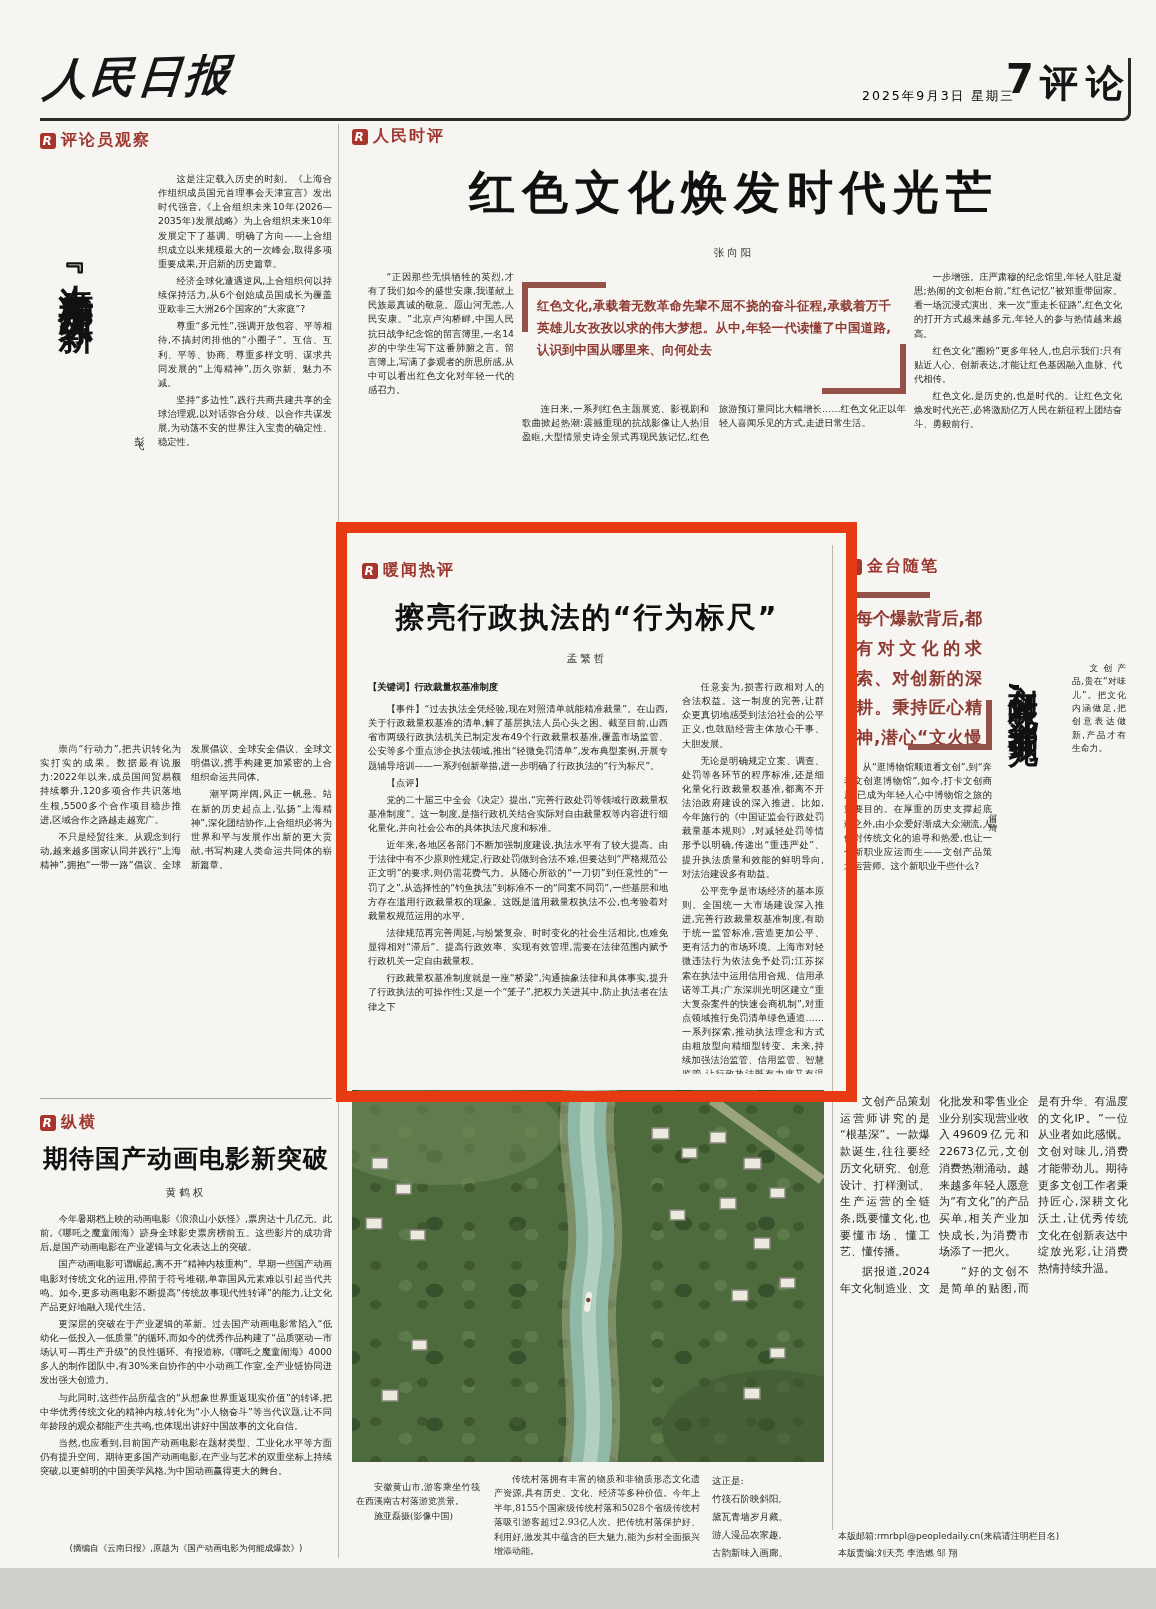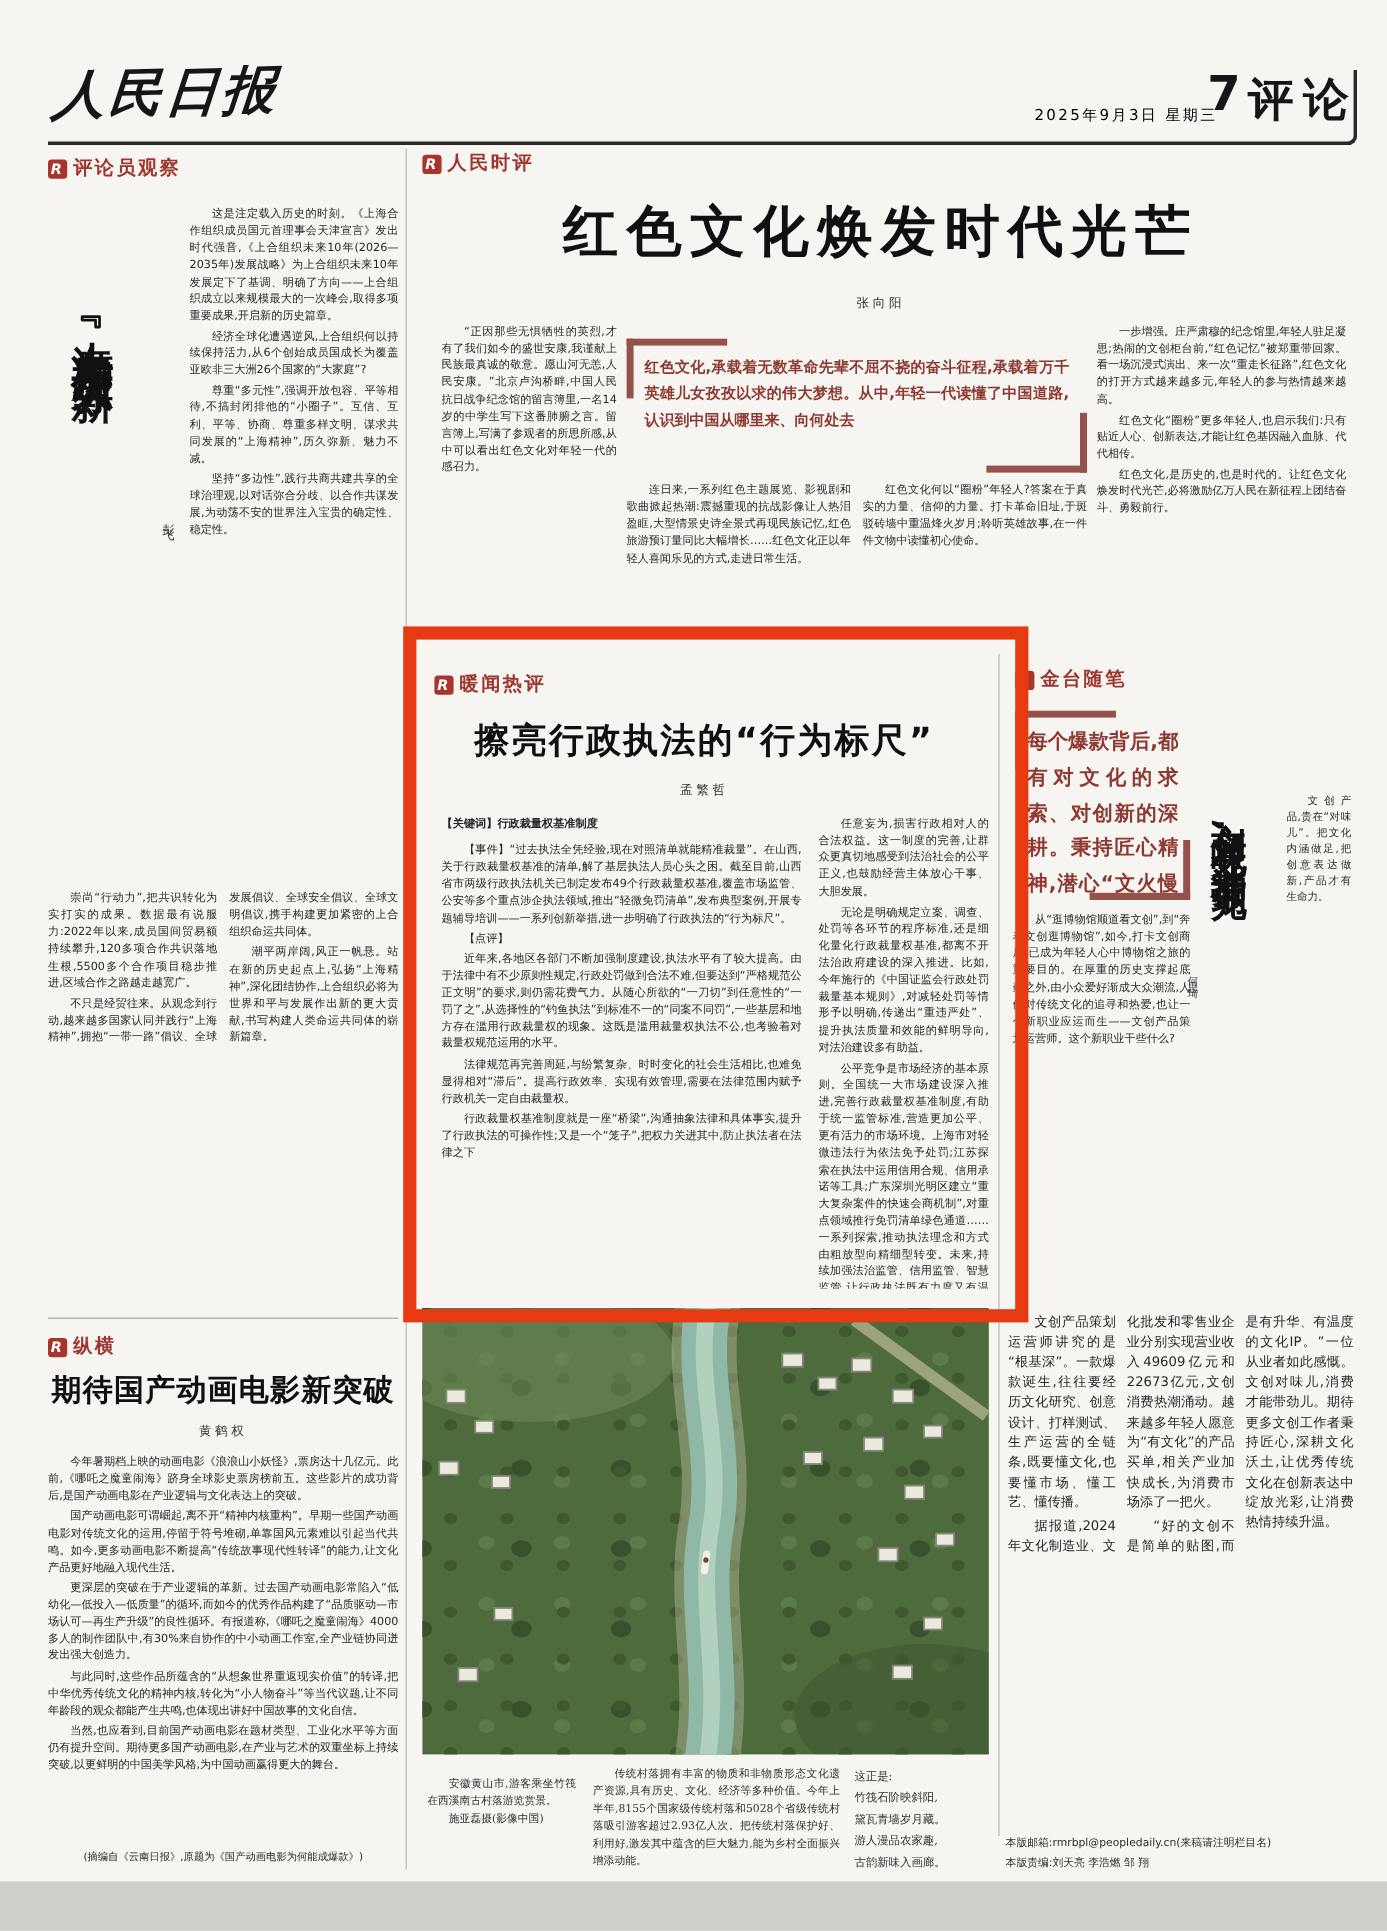--- a/index.html
+++ b/index.html
@@ -142,38 +142,38 @@
   <div class="art-title" style="left:345px;top:162px;width:778px;font-size:46px;letter-spacing:7px;">红色文化焕发时代光芒</div>
   <div class="art-author" style="left:345px;top:246px;width:778px;">张向阳</div>
   <div class="btxt" style="left:368px;top:270px;width:146px;height:256px;">
       <p>“正因那些无惧牺牲的英烈,才有了我们如今的盛世安康,我谨献上民族最真诚的敬意。愿山河无恙,人民安康。”北京卢沟桥畔,中国人民抗日战争纪念馆的留言簿里,一名14岁的中学生写下这番肺腑之言。留言簿上,写满了参观者的所思所感,从中可以看出红色文化对年轻一代的感召力。</p>
     </div>
   <div class="pquote" style="left:522px;top:282px;width:384px;height:112px;font-size:12.5px;">
     <div class="inner">红色文化,承载着无数革命先辈不屈不挠的奋斗征程,承载着万千英雄儿女孜孜以求的伟大梦想。从中,年轻一代读懂了中国道路,认识到中国从哪里来、向何处去</div>
   </div>
   <div class="btxt cols2" style="left:522px;top:402px;width:384px;height:124px;">
       <p>连日来,一系列红色主题展览、影视剧和歌曲掀起热潮:震撼重现的抗战影像让人热泪盈眶,大型情景史诗全景式再现民族记忆,红色旅游预订量同比大幅增长……红色文化正以年轻人喜闻乐见的方式,走进日常生活。</p>
-      <p>红色文化何以“圈粉”年轻人?答案在于真实的力量、信仰的力量。打卡革命旧址,于斑驳砖墙中重温烽火岁月;聆听英雄故事,在一件件文物中读懂初心使命。</p>
     </div>
   <div class="btxt" style="left:914px;top:270px;width:208px;height:256px;">
       <p>一步增强。庄严肃穆的纪念馆里,年轻人驻足凝思;热闹的文创柜台前,“红色记忆”被郑重带回家。看一场沉浸式演出、来一次“重走长征路”,红色文化的打开方式越来越多元,年轻人的参与热情越来越高。</p>
       <p>红色文化“圈粉”更多年轻人,也启示我们:只有贴近人心、创新表达,才能让红色基因融入血脉、代代相传。</p>
       <p>红色文化,是历史的,也是时代的。让红色文化焕发时代光芒,必将激励亿万人民在新征程上团结奋斗、勇毅前行。</p>
     </div>
 
   <div class="sec-label" style="left:362px;top:560px;">
     <span class="rlogo">R</span>
     <span>暖闻热评</span>
   </div>
   <div class="art-title" style="left:352px;top:598px;width:470px;font-size:29px;letter-spacing:2px;">擦亮行政执法的“行为标尺”</div>
   <div class="art-author" style="left:352px;top:652px;width:470px;">孟繁哲</div>
   <div class="btxt" style="left:368px;top:680px;width:300px;height:20px;font-weight:bold;">【关键词】行政裁量权基准制度</div>
   <div class="btxt" style="left:368px;top:702px;width:300px;height:372px;">
       <p>【事件】“过去执法全凭经验,现在对照清单就能精准裁量”。在山西,关于行政裁量权基准的清单,解了基层执法人员心头之困。截至目前,山西省市两级行政执法机关已制定发布49个行政裁量权基准,覆盖市场监管、公安等多个重点涉企执法领域,推出“轻微免罚清单”,发布典型案例,开展专题辅导培训——一系列创新举措,进一步明确了行政执法的“行为标尺”。</p>
       <p>【点评】</p>
+      <p>党的二十届三中全会《决定》提出,“完善行政处罚等领域行政裁量权基准制度”。这一制度,是指行政机关结合实际对自由裁量权等内容进行细化量化,并向社会公布的具体执法尺度和标准。</p>
       <p>近年来,各地区各部门不断加强制度建设,执法水平有了较大提高。由于法律中有不少原则性规定,行政处罚做到合法不难,但要达到“严格规范公正文明”的要求,则仍需花费气力。从随心所欲的“一刀切”到任意性的“一罚了之”,从选择性的“钓鱼执法”到标准不一的“同案不同罚”,一些基层和地方存在滥用行政裁量权的现象。这既是滥用裁量权执法不公,也考验着对裁量权规范运用的水平。</p>
       <p>法律规范再完善周延,与纷繁复杂、时时变化的社会生活相比,也难免显得相对“滞后”。提高行政效率、实现有效管理,需要在法律范围内赋予行政机关一定自由裁量权。</p>
       <p>行政裁量权基准制度就是一座“桥梁”,沟通抽象法律和具体事实,提升了行政执法的可操作性;又是一个“笼子”,把权力关进其中,防止执法者在法律之下</p>
     </div>
   <div class="btxt" style="left:682px;top:680px;width:142px;height:394px;">
       <p>任意妄为,损害行政相对人的合法权益。这一制度的完善,让群众更真切地感受到法治社会的公平正义,也鼓励经营主体放心干事、大胆发展。</p>
       <p>无论是明确规定立案、调查、处罚等各环节的程序标准,还是细化量化行政裁量权基准,都离不开法治政府建设的深入推进。比如,今年施行的《中国证监会行政处罚裁量基本规则》,对减轻处罚等情形予以明确,传递出“重违严处”、提升执法质量和效能的鲜明导向,对法治建设多有助益。</p>
       <p>公平竞争是市场经济的基本原则。全国统一大市场建设深入推进,完善行政裁量权基准制度,有助于统一监管标准,营造更加公平、更有活力的市场环境。上海市对轻微违法行为依法免予处罚;江苏探索在执法中运用信用合规、信用承诺等工具;广东深圳光明区建立“重大复杂案件的快速会商机制”,对重点领域推行免罚清单绿色通道……一系列探索,推动执法理念和方式由粗放型向精细型转变。未来,持续加强法治监管、信用监管、智慧监管,让行政执法既有力度又有温度,将为高质量发展注入强劲动能。</p>
     </div>
   <div class="annotation-box"></div>

